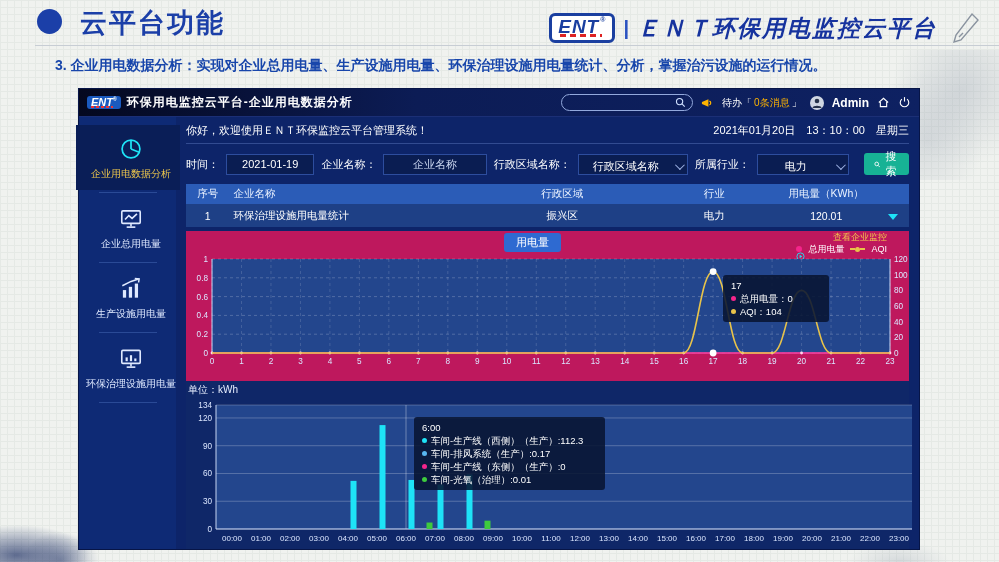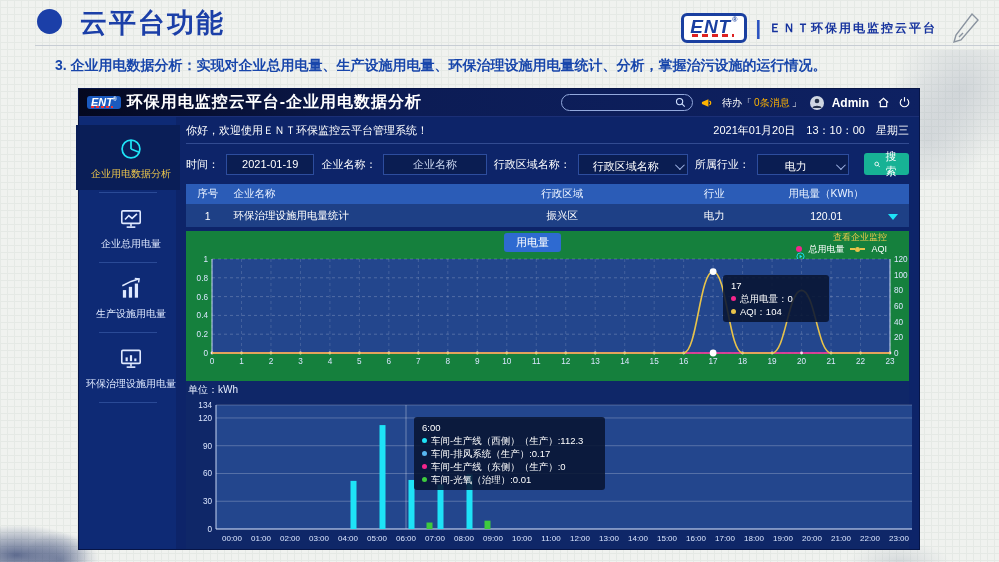--- a/index.html
+++ b/index.html
@@ -21,31 +21,31 @@
   .bullet{position:absolute;left:37px;top:9px;width:25px;height:25px;border-radius:50%;background:var(--title-blue);}
   .slide-title{position:absolute;left:80px;top:5px;font-size:27px;font-weight:bold;color:var(--title-blue);letter-spacing:2px;}
   .head-rule{position:absolute;left:35px;top:45px;width:964px;height:1px;background:#c7cdd4;}
   .brand{position:absolute;right:18px;top:11px;display:flex;align-items:center;gap:8px;}
   .ent-logo{display:inline-flex;align-items:flex-start;background:#fff;border:3px solid #1a3fa0;border-radius:6px;padding:0 6px 2px 6px;
     color:#1a3fa0;font-weight:bold;font-style:italic;font-size:19px;letter-spacing:1px;position:relative;}
   .ent-logo .stripes{position:absolute;left:8px;bottom:3px;width:70%;height:3px;
     background:repeating-linear-gradient(90deg,#d22 0 6px,transparent 6px 10px);}
   .ent-logo sup{font-size:7px;font-style:normal;margin-left:1px;}
   .brand-sep{color:#2a52c0;font-size:20px;font-weight:bold;}
-  .brand-name{color:#16339e;font-size:12px;font-weight:bold;letter-spacing:2px;}
+  .brand-name{color:#16339e;font-size:23px;font-weight:bold;letter-spacing:2px;font-style:italic;}
   .pen-icon{margin-left:6px;}
   .subtitle{position:absolute;left:55px;top:57px;font-size:14px;font-weight:bold;color:#1846ab;}
 
   
   .app{position:absolute;left:78px;top:88px;width:842px;height:462px;background:var(--panel-navy);border:1px solid #071547;box-sizing:border-box;display:flex;flex-direction:column;}
   .app-header{height:27px;flex:0 0 27px;display:flex;align-items:center;background:linear-gradient(90deg,#04081f,#0c1c55 40%,#0e2162);padding:0 8px;gap:6px;border-bottom:1px solid #1b2f76;}
   .app-logo{display:inline-flex;align-items:flex-start;background:#1a5abf;border-radius:3px;padding:0 4px 1px 4px;color:#fff;font-weight:bold;font-style:italic;font-size:11px;position:relative;}
   .app-logo .stripes{position:absolute;left:4px;bottom:1px;width:65%;height:2px;background:repeating-linear-gradient(90deg,#e33 0 3px,transparent 3px 5px);}
   .app-logo sup{font-size:5px;font-style:normal;}
-  .app-title{color:#fff;font-size:16px;font-weight:bold;letter-spacing:1px;}
+  .app-title{color:#fff;font-size:12px;font-weight:bold;letter-spacing:1px;}
   .header-right{margin-left:auto;display:flex;align-items:center;gap:8px;}
   .search-pill{width:118px;height:15px;border:1px solid #93a9dd;border-radius:9px;display:flex;align-items:center;justify-content:flex-end;padding:0 6px;background:transparent;}
   .todo{font-size:10px;color:#fff;display:flex;align-items:center;gap:2px;}
   .todo .count{color:#ffb400;}
   .admin{color:#fff;font-size:12px;font-weight:bold;}
   .avatar{width:14px;height:14px;border-radius:50%;background:#cfd6e2;display:flex;align-items:center;justify-content:center;overflow:hidden;}
 
   .app-body{flex:1;display:flex;min-height:0;}
   .sidebar{flex:0 0 88px;background:var(--sidebar-navy);display:flex;flex-direction:column;align-items:center;padding-top:8px;}
   .side-item{width:100%;display:flex;flex-direction:column;align-items:center;gap:5px;padding:11px 0 9px 7px;color:#dfe9ff;cursor:pointer;}
@@ -71,21 +71,21 @@
   .tbl-row{display:flex;align-items:center;height:20px;font-size:10.5px;color:#eaf2ff;background:var(--table-header);}
   .tbl-row.data{height:23px;background:var(--table-row);color:#fff;}
   .c0{flex:0 0 6%;text-align:center;}
   .c1{flex:0 0 33%;text-align:left;padding-left:4px;}
   .c2{flex:0 0 25%;text-align:center;}
   .c3{flex:0 0 17%;text-align:center;}
   .c4{flex:0 0 14%;text-align:center;}
   .c5{flex:1;text-align:center;}
   .row-arrow{display:inline-block;width:0;height:0;border-left:5px solid transparent;border-right:5px solid transparent;border-top:6px solid var(--cyan);}
 
-  .chart1{position:relative;flex:0 0 150px;background:#15803d;margin-top:2px;}
+  .chart1{position:relative;flex:0 0 150px;background:#be185d;margin-top:2px;}
   .chart1-toolbar{position:absolute;left:0;top:2px;width:100%;height:18px;}
   .tab-btn{position:absolute;left:318px;top:0;background:var(--accent-blue);color:#fff;font-size:11px;padding:2px 12px;border-radius:3px;cursor:pointer;}
   .c1-right{position:absolute;right:22px;top:-1px;text-align:right;font-size:9px;color:#fff;line-height:10px;}
   .monitor-link{color:var(--gold-text);display:inline-flex;align-items:center;gap:3px;cursor:pointer;}
   .legend1{margin-top:2px;display:flex;align-items:center;gap:6px;justify-content:flex-end;}
   .dot{display:inline-block;width:6px;height:6px;border-radius:50%;}
   .dot.pink{background:var(--line-pink);}
   .dot.yellow{background:var(--line-yellow);}
   .dot.cyan{background:var(--cyan);}
   .dot.lblue{background:#58b6f0;}

